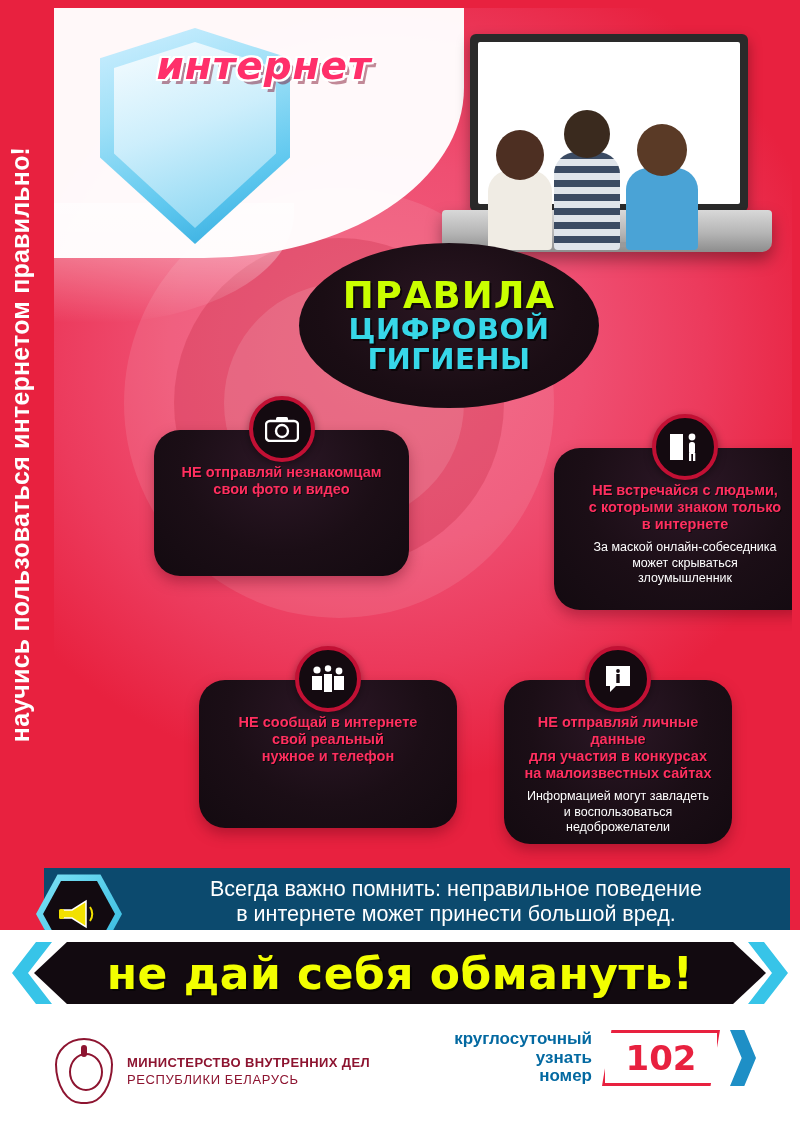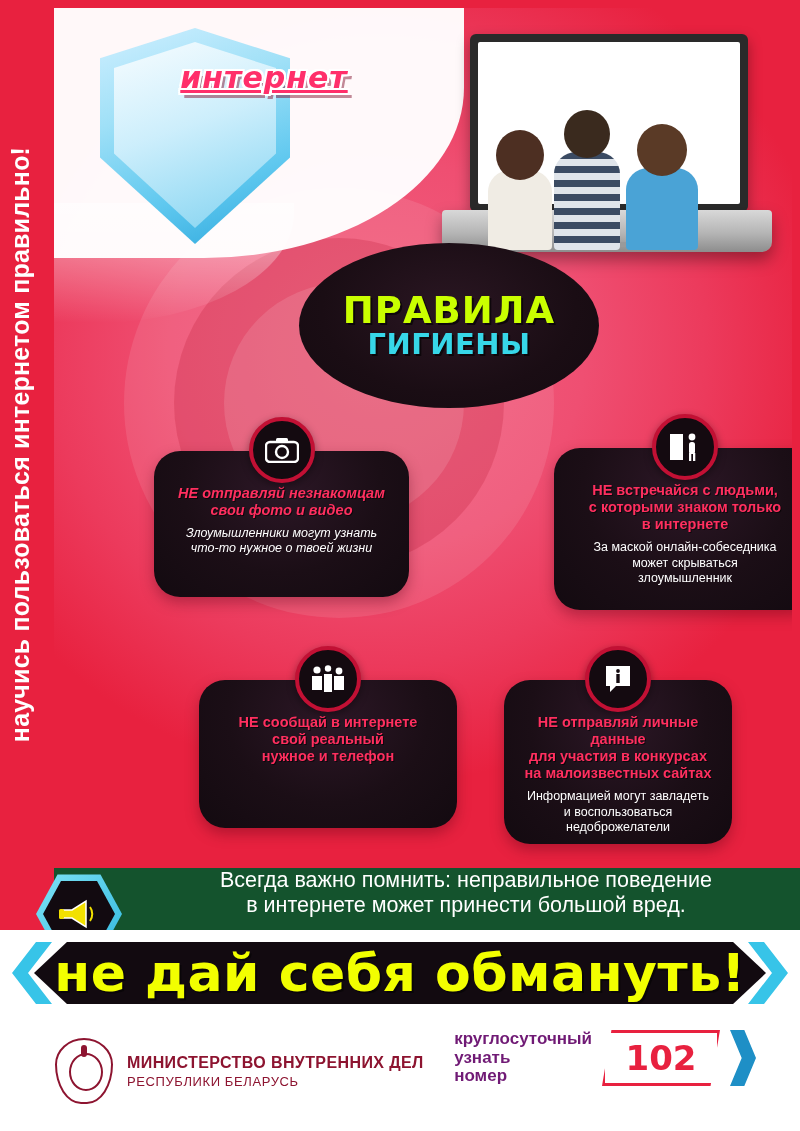--- a/index.html
+++ b/index.html
@@ -107,21 +107,21 @@
     font-weight: bold;
     font-style: italic;
     color: #ff2f6a;
     text-shadow:
       -2px -2px 0 #ffffff, 2px -2px 0 #ffffff, -2px 2px 0 #ffffff, 2px 2px 0 #ffffff,
       0 -2px 0 #ffffff, 0 2px 0 #ffffff, -2px 0 0 #ffffff, 2px 0 0 #ffffff,
       4px 5px 0 rgba(120,0,30,.45);
     letter-spacing: 1px;
   }
   .title .l1 { font-size: 47px; }
-  .title .l2 { font-size: 30px; margin-top: 18px; text-decoration: underline; }
+  .title .l2 { font-size: 39px; margin-top: 2px; }
   .title .l3 { font-size: 47px; margin-top: 2px; }
 
   
   .laptop {
     position: absolute;
     right: 20px; top: 26px;
     width: 330px; height: 260px;
     z-index: 3;
   }
   .laptop-screen {
@@ -218,32 +218,32 @@
     transform: translateX(-50%);
     width: 66px; height: 66px;
     border-radius: 50%;
     background: #140a10;
     border: 4px solid #c21034;
     display: flex; align-items: center; justify-content: center;
     box-shadow: 0 3px 8px rgba(0,0,0,.4);
   }
   .icon-circle svg { display: block; }
 
-  #card1 { left: 100px; top: 443px;  width: 255px; height: 146px; font-style: italic; }
+  #card1 { left: 100px; top: 422px;  width: 255px; height: 146px; }
   #card2 { left: 500px; top: 440px;  width: 262px; height: 162px; }
   #card3 { left: 145px; top: 672px;  width: 258px; height: 148px; }
   #card4 { left: 450px; top: 672px;  width: 228px; height: 164px; }
 
   
   .remember {
     position: absolute;
-    left: 54px; top: 868px;
+    left: 44px; top: 868px;
     width: 746px; height: 68px;
-    background: #14532d;
-    display: flex; align-items: flex-start;
+    background: #0c4a6e;
+    display: flex; align-items: center;
     z-index: 7;
   }
   .remember .txt {
     color: #ffffff;
     font-size: 21.5px;
     line-height: 1.16;
     font-weight: normal;
     padding-left: 78px;
     text-align: center;
     width: 100%;
@@ -282,21 +282,21 @@
   }
   .banner-edge-l, .banner-edge-r {
     position: absolute; top: 12px; height: 62px; width: 40px;
     background: #37c4e8;
     z-index: 1;
   }
   .banner-edge-l { left: 12px; clip-path: polygon(0% 50%, 60% 0%, 100% 0%, 40% 50%, 100% 100%, 60% 100%); }
   .banner-edge-r { right: 12px; clip-path: polygon(0% 0%, 40% 0%, 100% 50%, 40% 100%, 0% 100%, 60% 50%); }
   .banner .bt {
     font-family: "DejaVu Sans", sans-serif;
-    font-weight: bold; font-size: 52px;
+    font-weight: bold; font-size: 44px;
     color: #f2ff00;
     letter-spacing: .5px;
     text-shadow: 2px 2px 0 rgba(0,0,0,.5);
   }
 
   .ministry {
     position: absolute;
     left: 55px; top: 108px;
     display: flex; align-items: center; gap: 14px;
   }
@@ -311,33 +311,34 @@
     content: "";
     position: absolute; left: 12px; top: 13px; width: 30px; height: 34px;
     border: 2px solid #8d1430; border-radius: 50%;
   }
   .emblem::after {
     content: "";
     position: absolute; left: 24px; top: 5px; width: 6px; height: 12px;
     background: #8d1430; border-radius: 3px;
   }
   .ministry-text .m1 {
-    font-size: 16px; font-weight: bold; color: #8d1430; letter-spacing: .4px;
+    font-size: 13px; font-weight: bold; color: #8d1430; letter-spacing: .4px;
   }
   .ministry-text .m2 {
     font-size: 13px; color: #8d1430; letter-spacing: .6px; margin-top: 2px;
   }
 
   .hotline {
     position: absolute;
     right: 44px; top: 100px;
     display: flex; align-items: center; gap: 10px;
   }
   .hotline-label {
-    color: #701a75;
+    text-align: right;
+    color: #0369a1;
     font-weight: bold;
     font-size: 17px;
     line-height: 1.1;
   }
   .hotline-num {
     width: 118px; height: 56px;
     background: #ffffff;
     border: 3px solid #e8213f;
     clip-path: polygon(8% 0%, 100% 0%, 92% 100%, 0% 100%);
     display: flex; align-items: center; justify-content: center;
@@ -390,35 +391,34 @@
     <div class="shield-wrap">
       <div class="shield"></div>
       <div class="shield-inner"></div>
     </div>
     <div class="title">
       <span class="tl l2">интернет</span>
     </div>
 
     <div class="rules-badge">
       <div class="r1t">ПРАВИЛА</div>
+      <div class="r2t">ЦИФРОВОЙ</div>
       <div class="r3t">ГИГИЕНЫ</div>
     </div>
 
     <div class="card" id="card1">
       <div class="icon-circle">
         <svg width="34" height="26" viewBox="0 0 34 26" aria-hidden="true">
           <rect x="1" y="5" width="32" height="20" rx="4" fill="none" stroke="#ffffff" stroke-width="2.4"></rect>
           <rect x="11" y="1" width="12" height="5" rx="1.5" fill="#ffffff"></rect>
           <circle cx="17" cy="15" r="6" fill="none" stroke="#ffffff" stroke-width="2.4"></circle>
         </svg>
       </div>
       <div class="heading" style="white-space: pre-line;">НЕ отправляй незнакомцам
 свои фото и видео</div>
-      <div class="body" style="white-space: pre-line;">Злоумышленники могут узнать
-что-то нужное  о твоей жизни</div>
     </div>
 
     <div class="card" id="card2">
       <div class="icon-circle">
         <svg width="34" height="32" viewBox="0 0 34 32" aria-hidden="true">
           <rect x="2" y="3" width="13" height="26" fill="#ffffff"></rect>
           <circle cx="24" cy="6" r="3.4" fill="#ffffff"></circle>
           <rect x="21" y="11" width="6" height="12" rx="2.6" fill="#ffffff"></rect>
           <rect x="21" y="22" width="2.3" height="8" fill="#ffffff"></rect>
           <rect x="25" y="22" width="2.3" height="8" fill="#ffffff"></rect>

